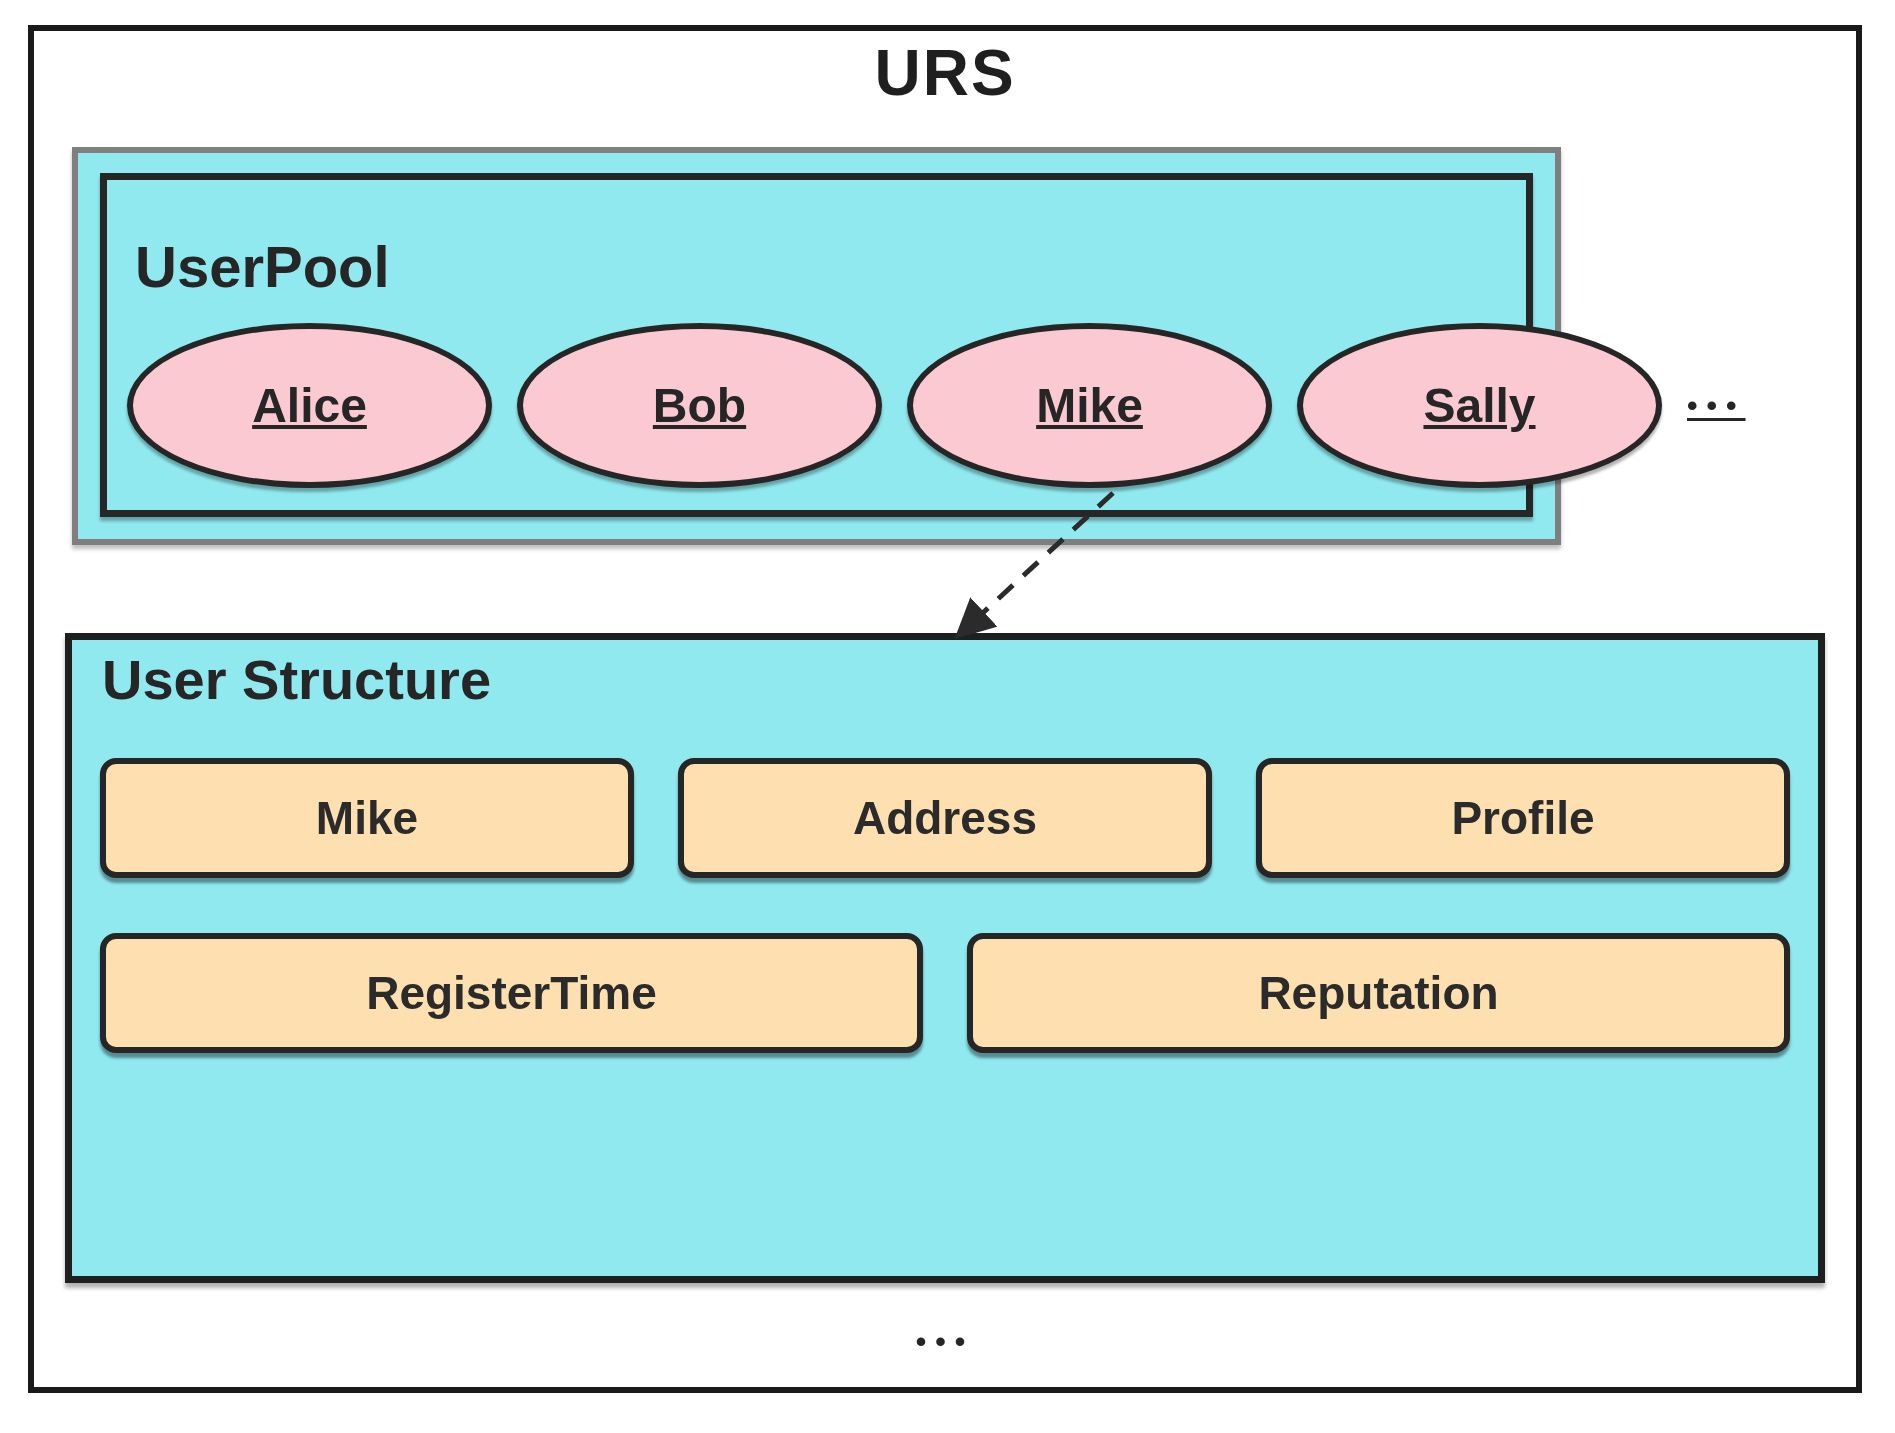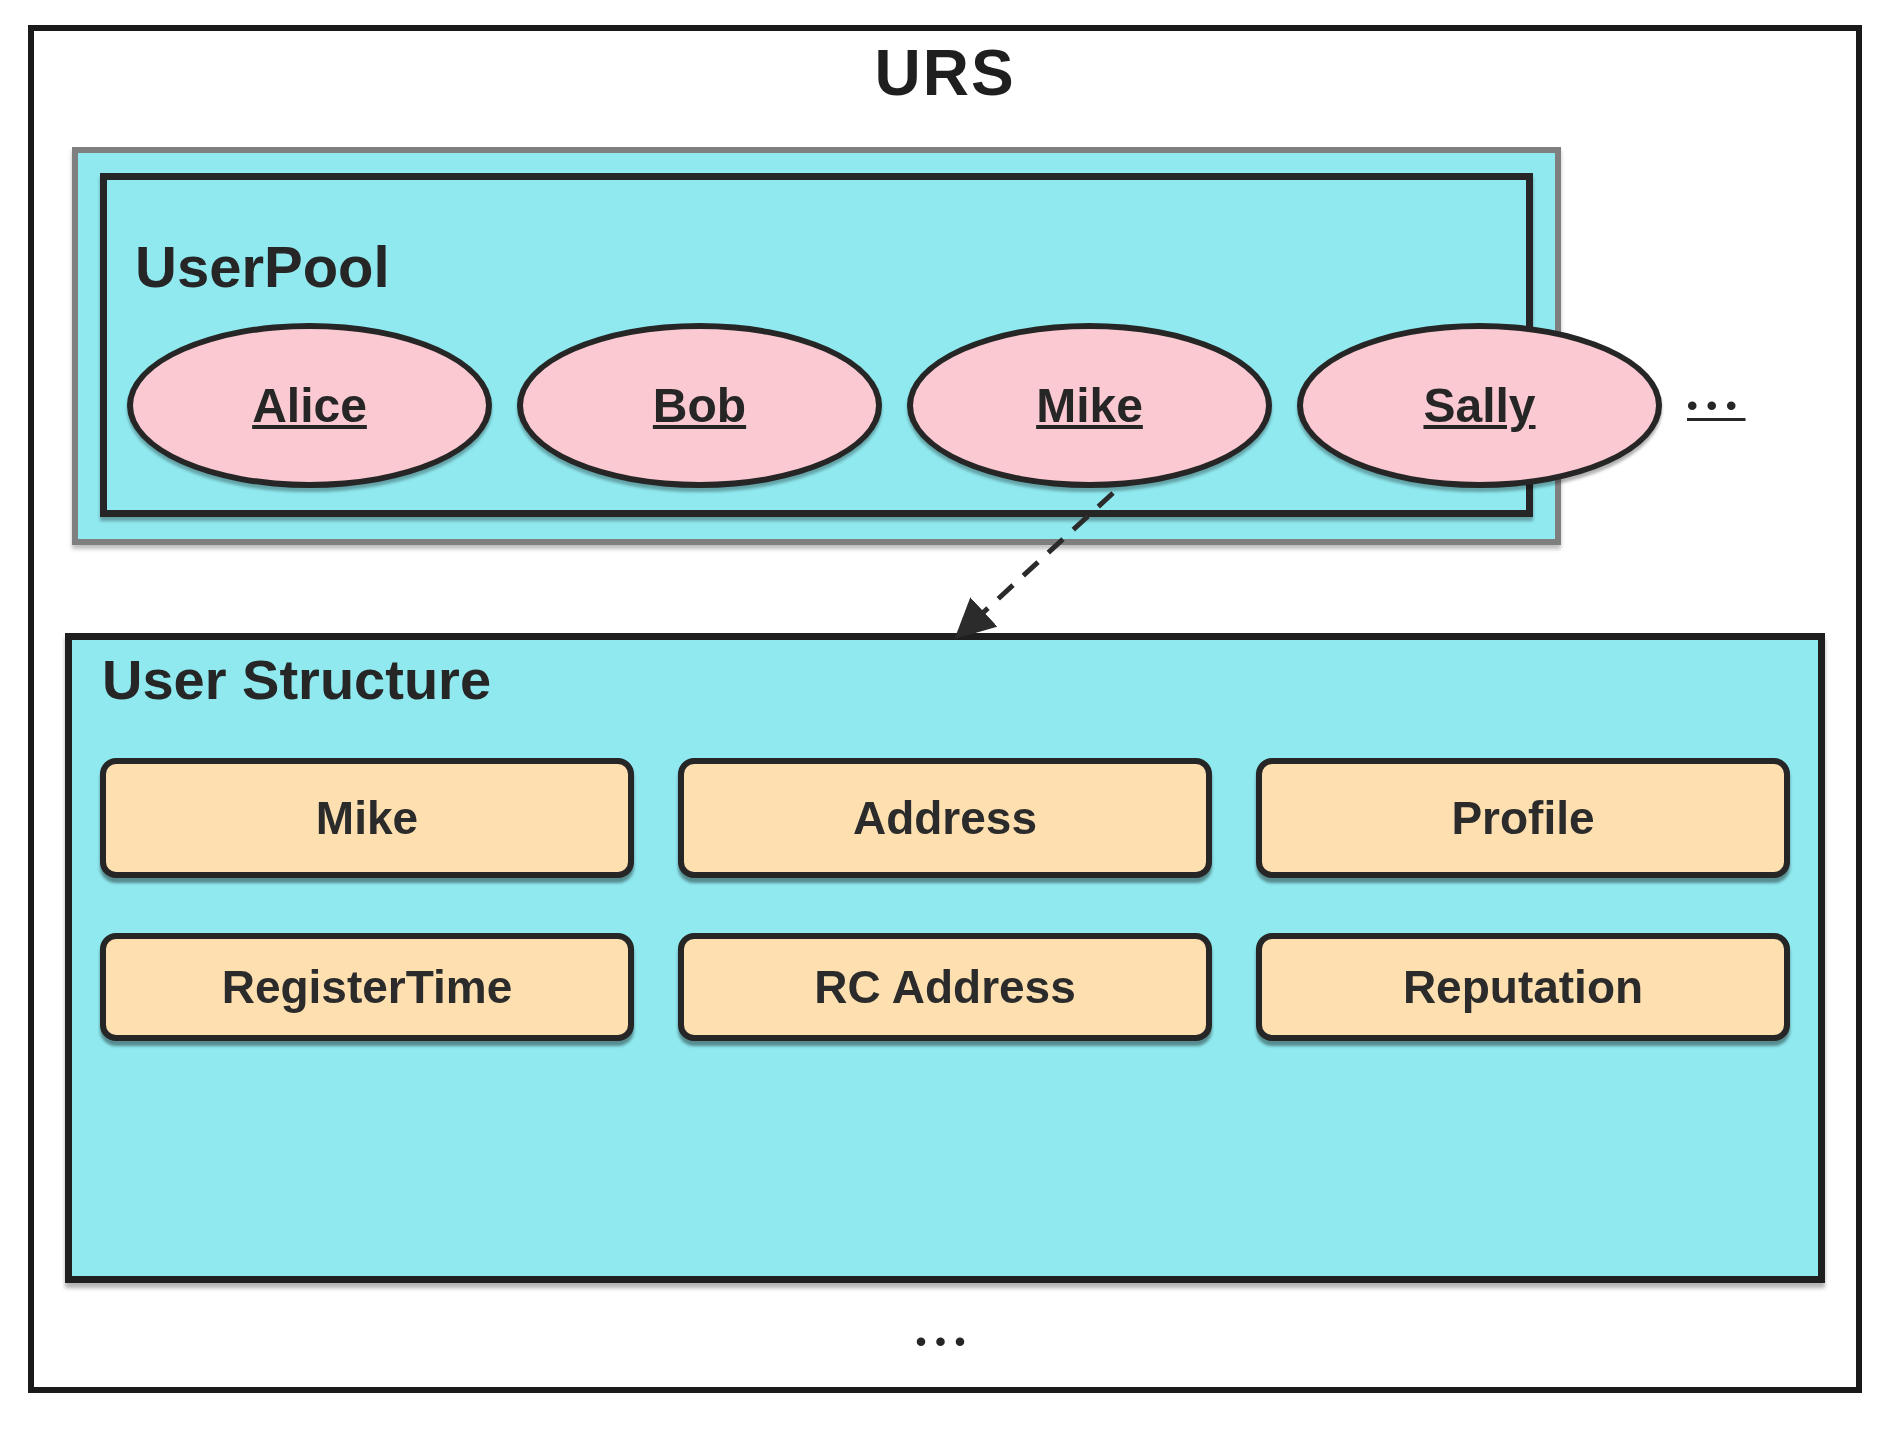--- a/index.html
+++ b/index.html
@@ -133,21 +133,21 @@
     color: #262626;
   }
   .field-row {
     position: absolute;
     left: 28px;
     right: 28px;
     display: flex;
     gap: 44px;
   }
   .field-row.r1 { top: 118px;  height: 120px; }
-  .field-row.r2 { top: 293px;  height: 108px; }
+  .field-row.r2 { top: 293px;  height: 120px; }
   .field-row.r3 { top: 463px;  height: 125px; }
   .field-box {
     flex: 1 1 0;
     background: #FEE0B0;
     border: 6px solid #262626;
     border-radius: 16px;
     display: flex;
     align-items: center;
     justify-content: center;
     font-size: 46px;
@@ -205,21 +205,20 @@
     <div class="structure-label">User Structure</div>
 
     <div class="field-row r1">
       <div class="field-box">Mike</div>
       <div class="field-box">Address</div>
       <div class="field-box">Profile</div>
     </div>
 
     <div class="field-row r2">
       <div class="field-box">RegisterTime</div>
-      <div class="field-box">RC Address</div>
       <div class="field-box">Reputation</div>
     </div>
 
   </div>
 
   <div class="bottom-dots">
     <span class="dots">•••</span>
   </div>
 
 </div>

